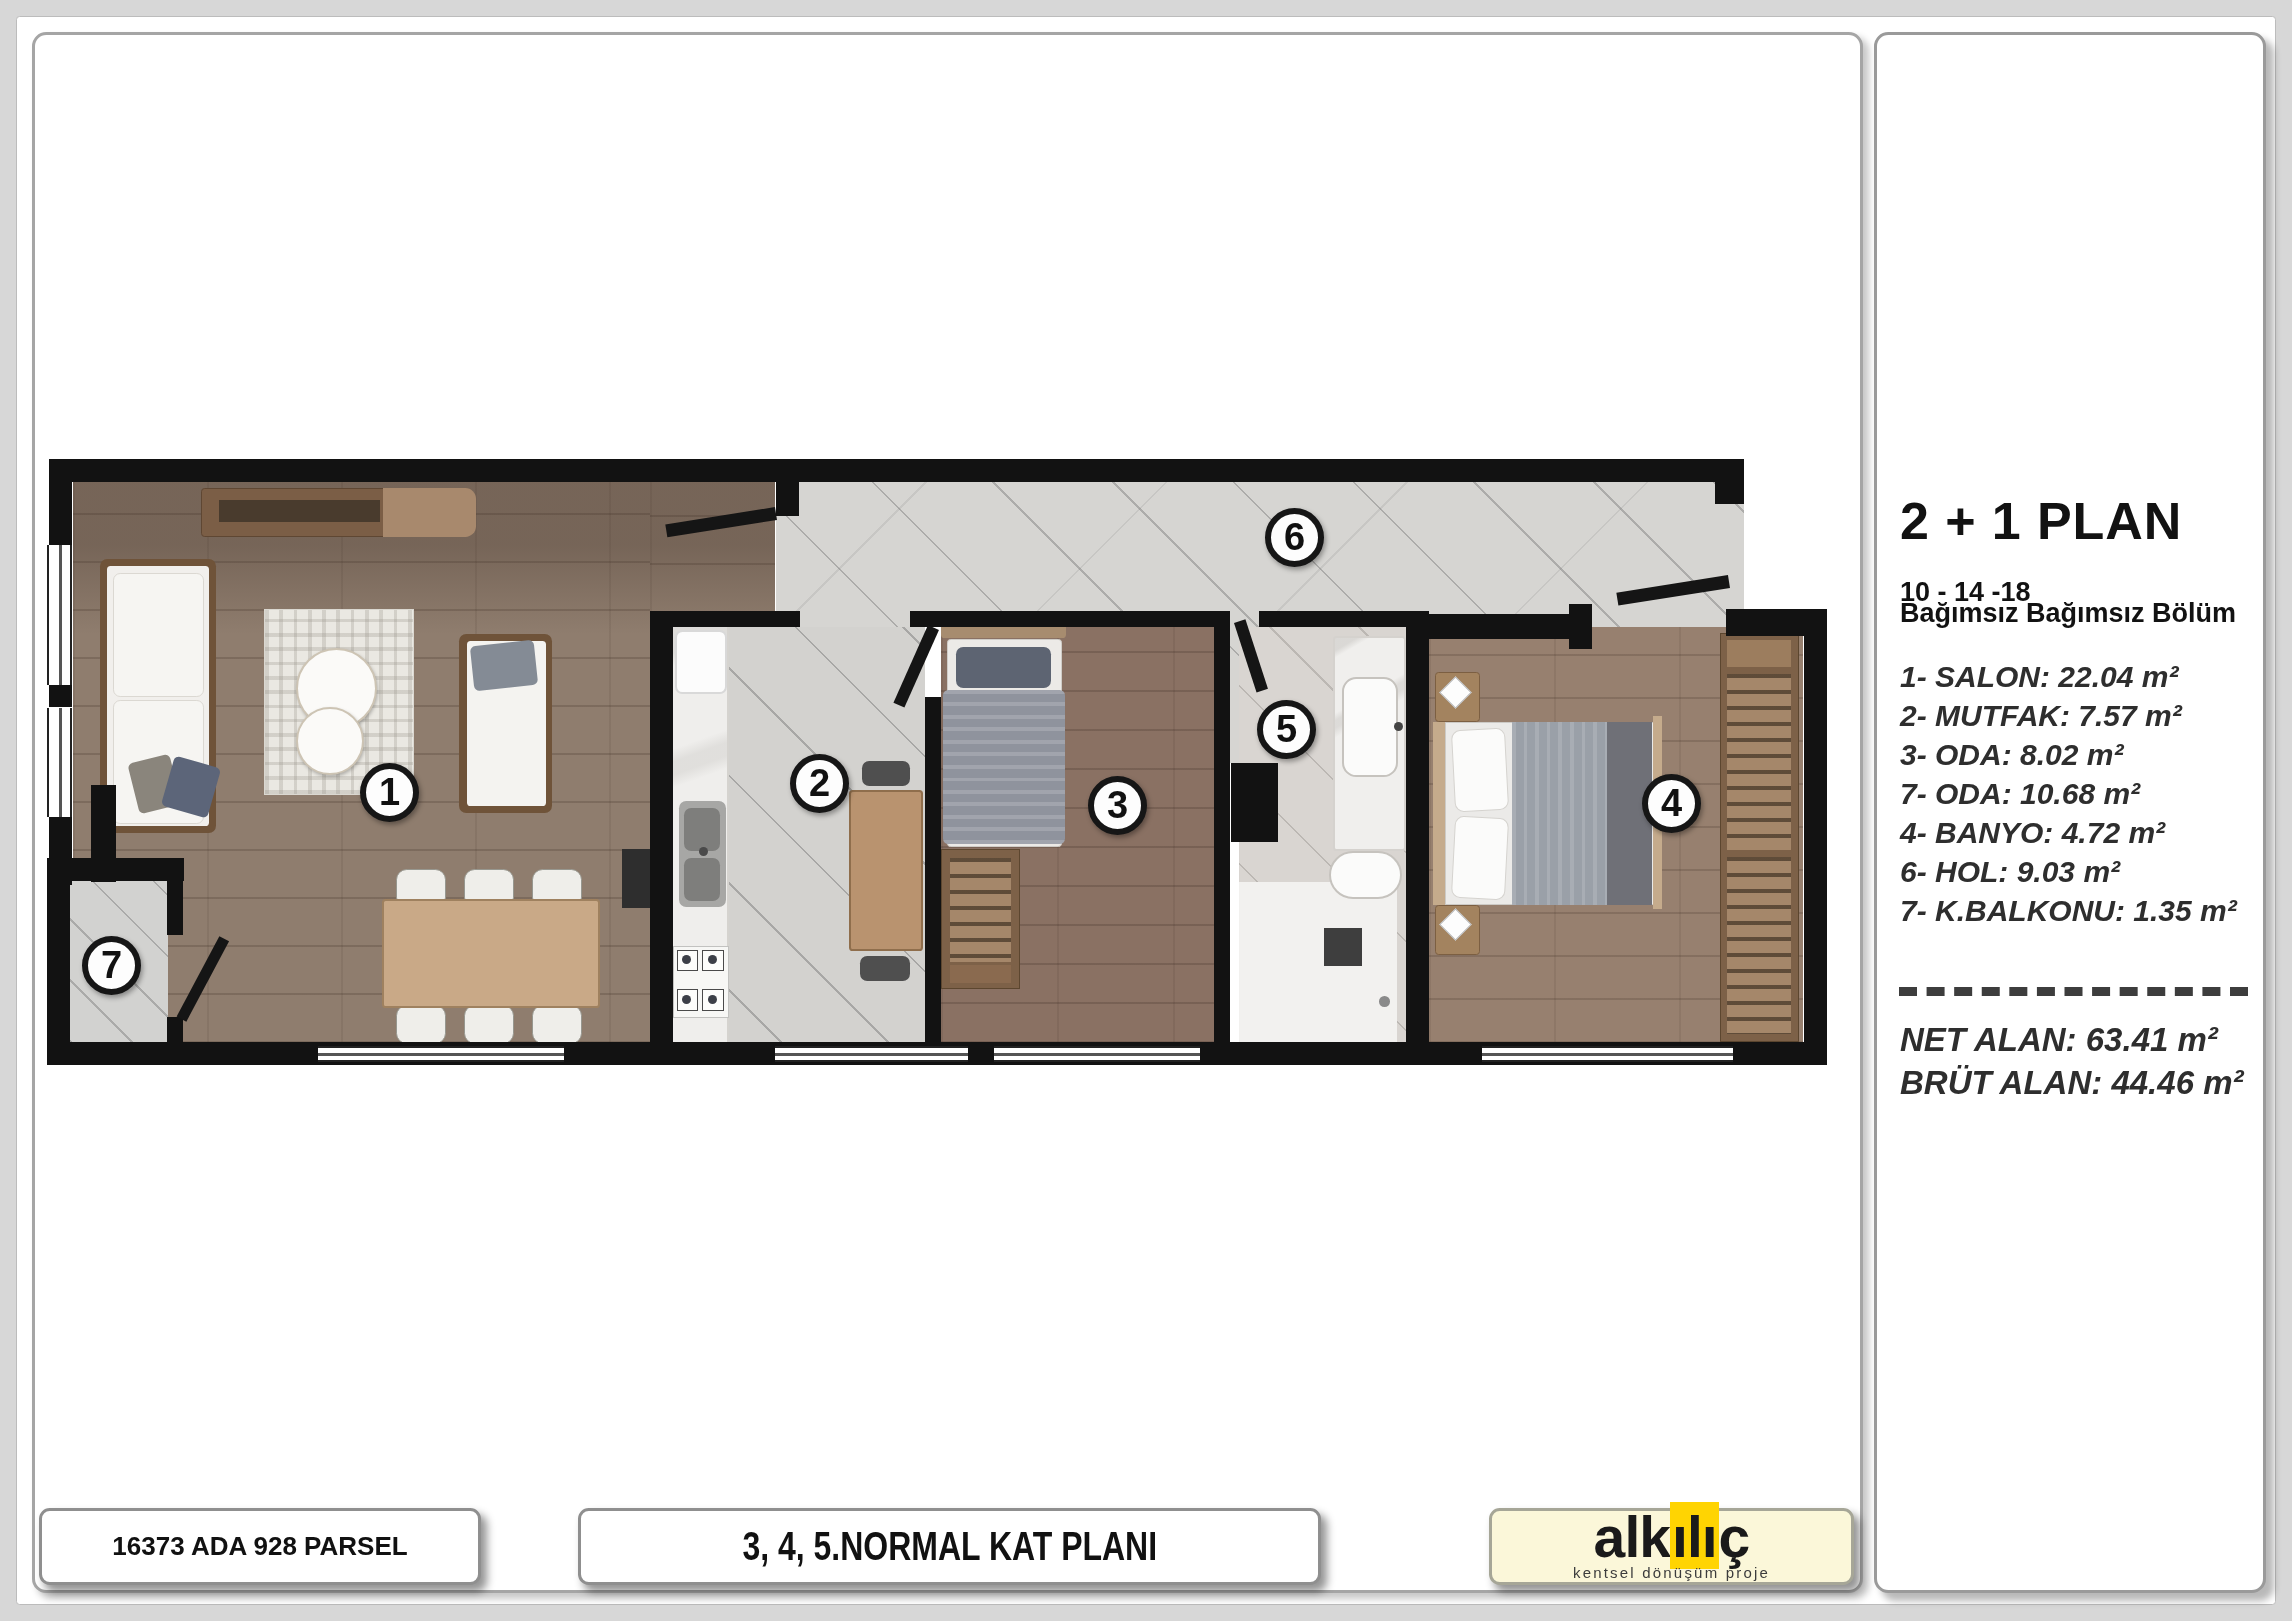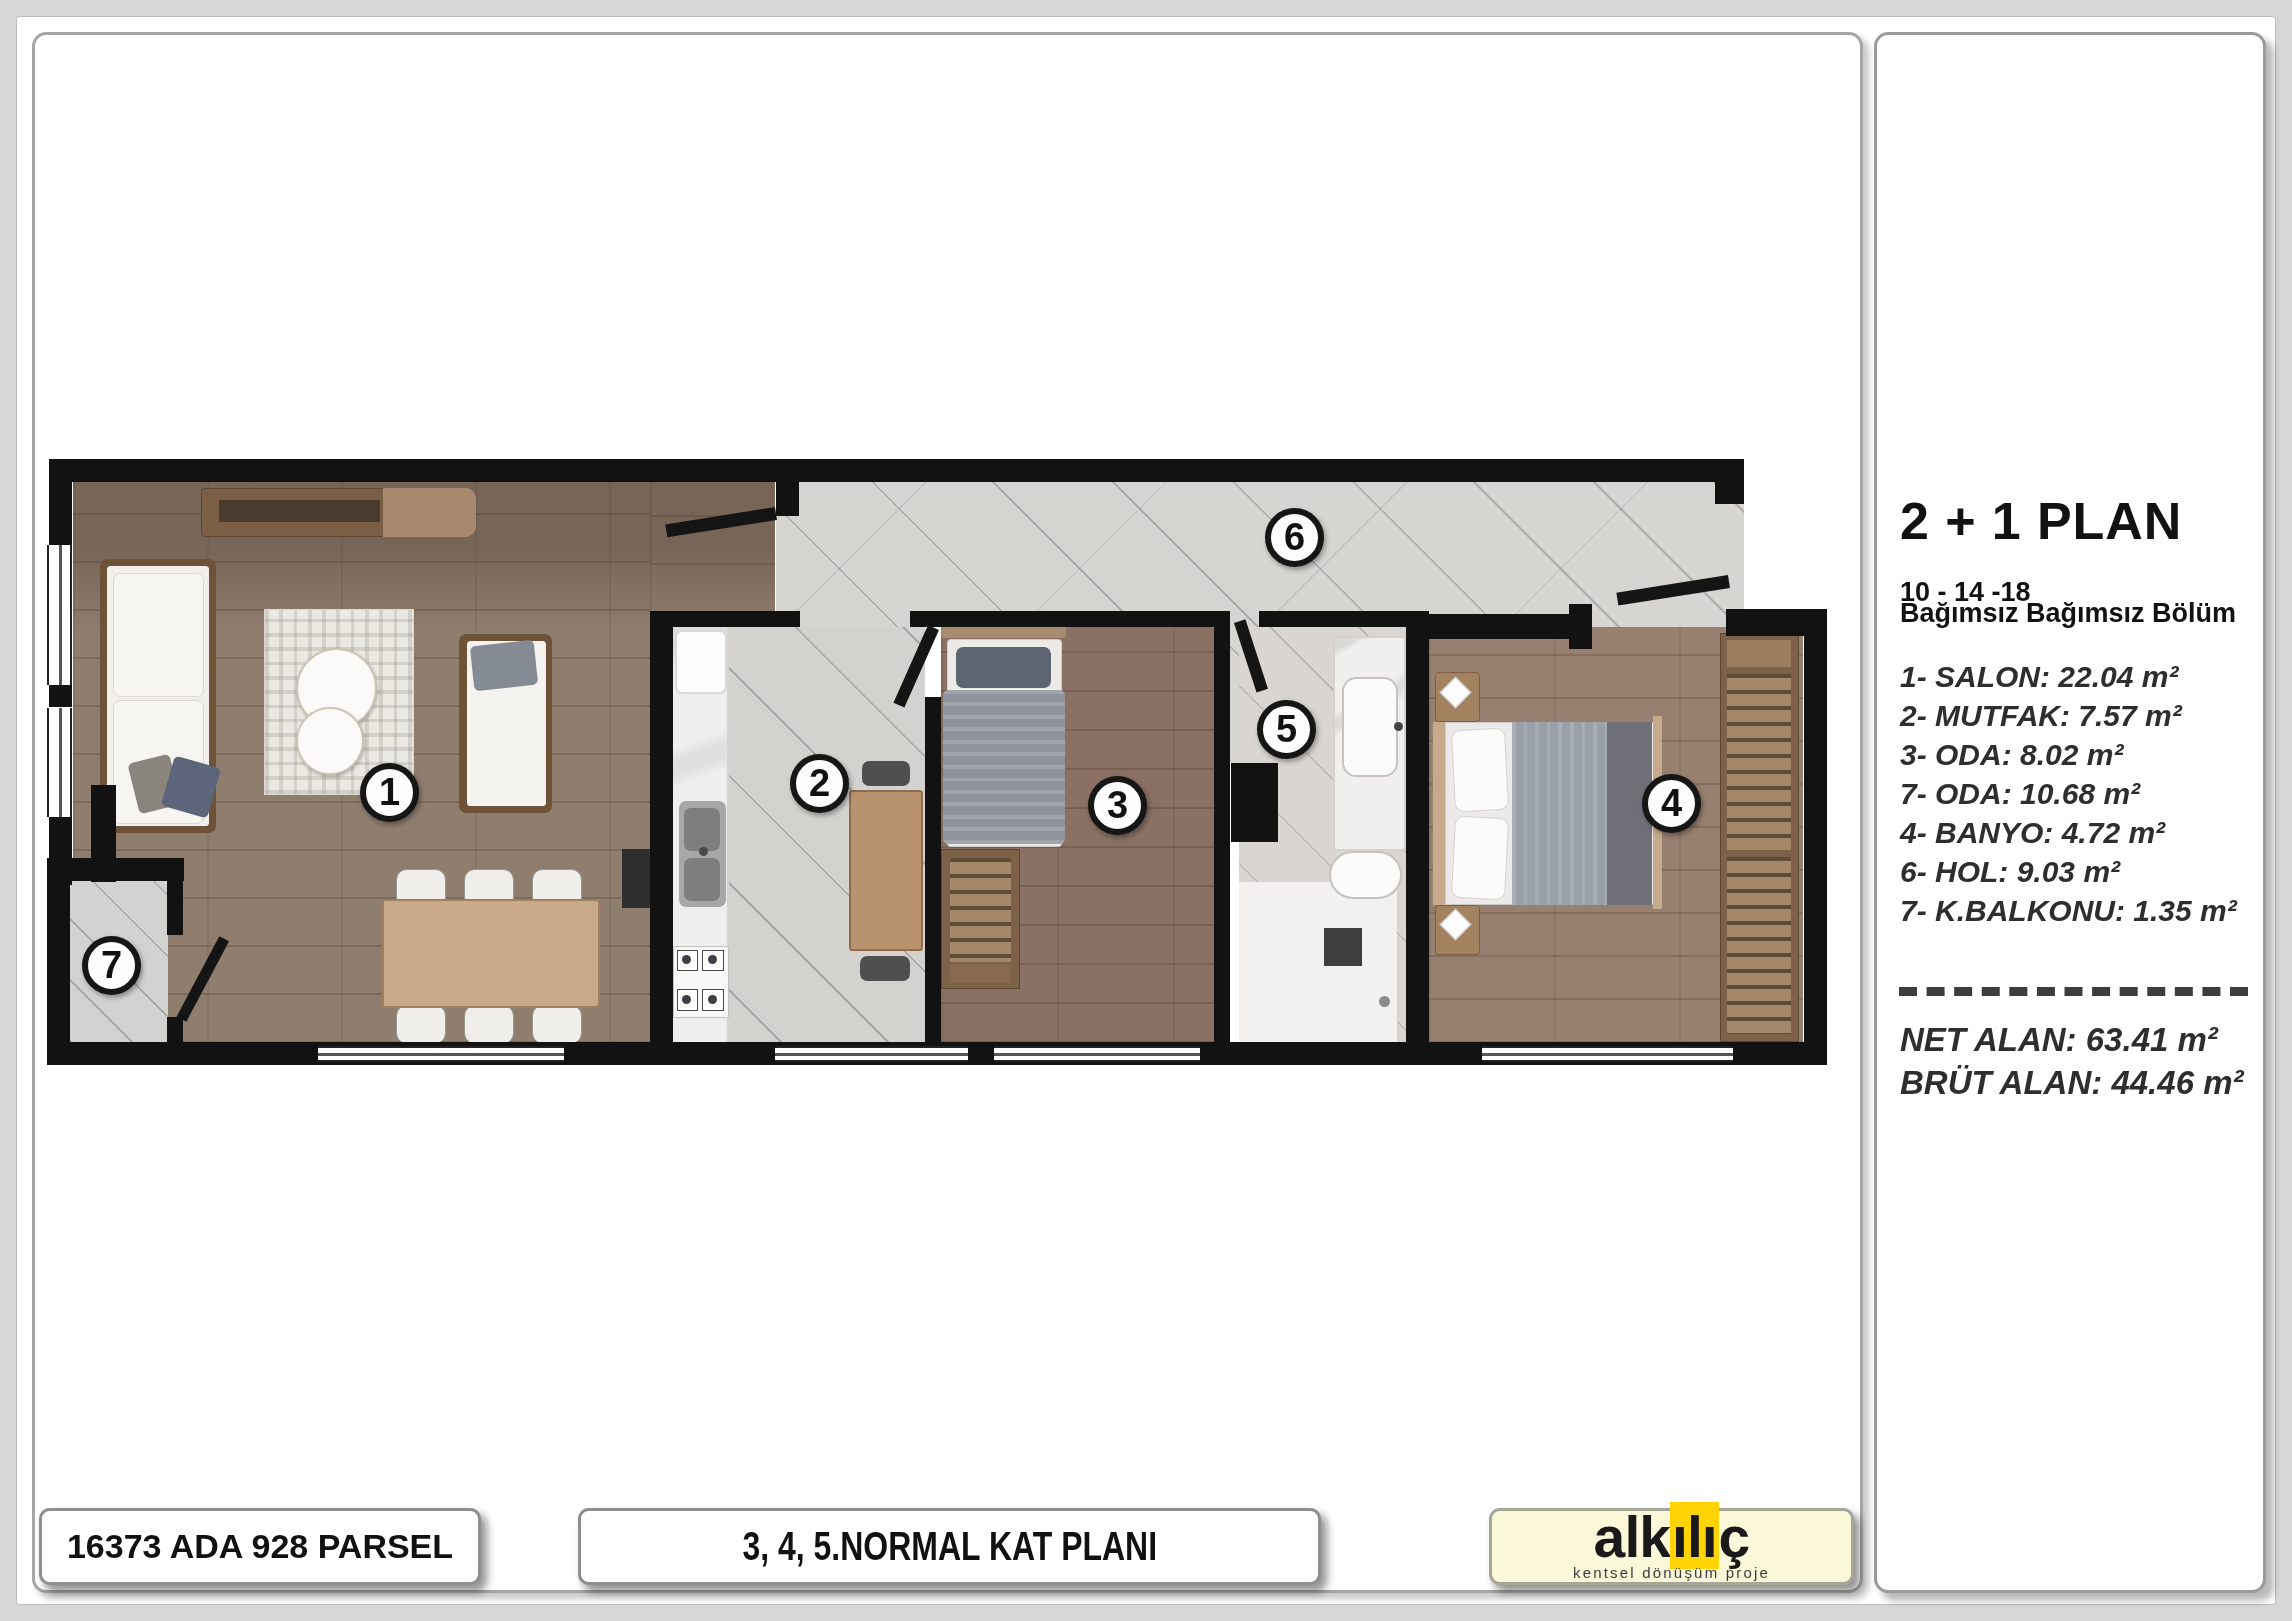--- a/index.html
+++ b/index.html
@@ -64,21 +64,21 @@
   .sp-title{left:1900px;top:491px;font-size:52px;font-weight:bold;color:#121212;letter-spacing:0.9px;}
   .sp-sub{left:1900px;font-size:27px;font-weight:bold;color:#121212;}
   .sp-rooms{left:1900px;top:657px;font-size:30px;font-weight:bold;font-style:italic;color:#2e2e2e;line-height:39px;white-space:nowrap;}
   .sp-divider{left:1899px;top:987px;width:349px;height:0;border-top:9px dashed #3d3d3d;}
   .sp-area{left:1900px;font-size:33px;font-weight:bold;font-style:italic;color:#2e2e2e;white-space:nowrap;}
 
   
   .fbox{top:1508px;height:77px;background:#ffffff;border:3.6px solid #8f8f8f;border-radius:10.7px;
     display:flex;align-items:center;justify-content:center;
     box-shadow:5.4px 6.3px 8px rgba(0,0,0,.42);}
-  .fbox1{left:39px;width:442px;font-size:34px;font-weight:bold;color:#111;}
+  .fbox1{left:39px;width:442px;font-size:26px;font-weight:bold;color:#111;}
   .fbox2{left:578px;width:743px;font-size:41px;font-weight:bold;color:#111;}
   .fbox2 span{display:inline-block;transform:scaleX(.78);white-space:nowrap;}
   .fbox3{left:1489px;width:365px;background:var(--logo-cream,#fbf7d9);border-color:#a6a697;flex-direction:column;}
   .logo-main{font-size:57px;font-weight:bold;color:#1a1a1a;line-height:50px;letter-spacing:-0.9px;}
   .logo-high{background:var(--accent-yellow,#ffd402);padding:2.7px 1.8px 0 1.8px;}
   .logo-tag{font-size:15px;letter-spacing:2.2px;color:#3c3c3c;margin-top:1.8px;}
 </style>
 </head>
 <body>
 

